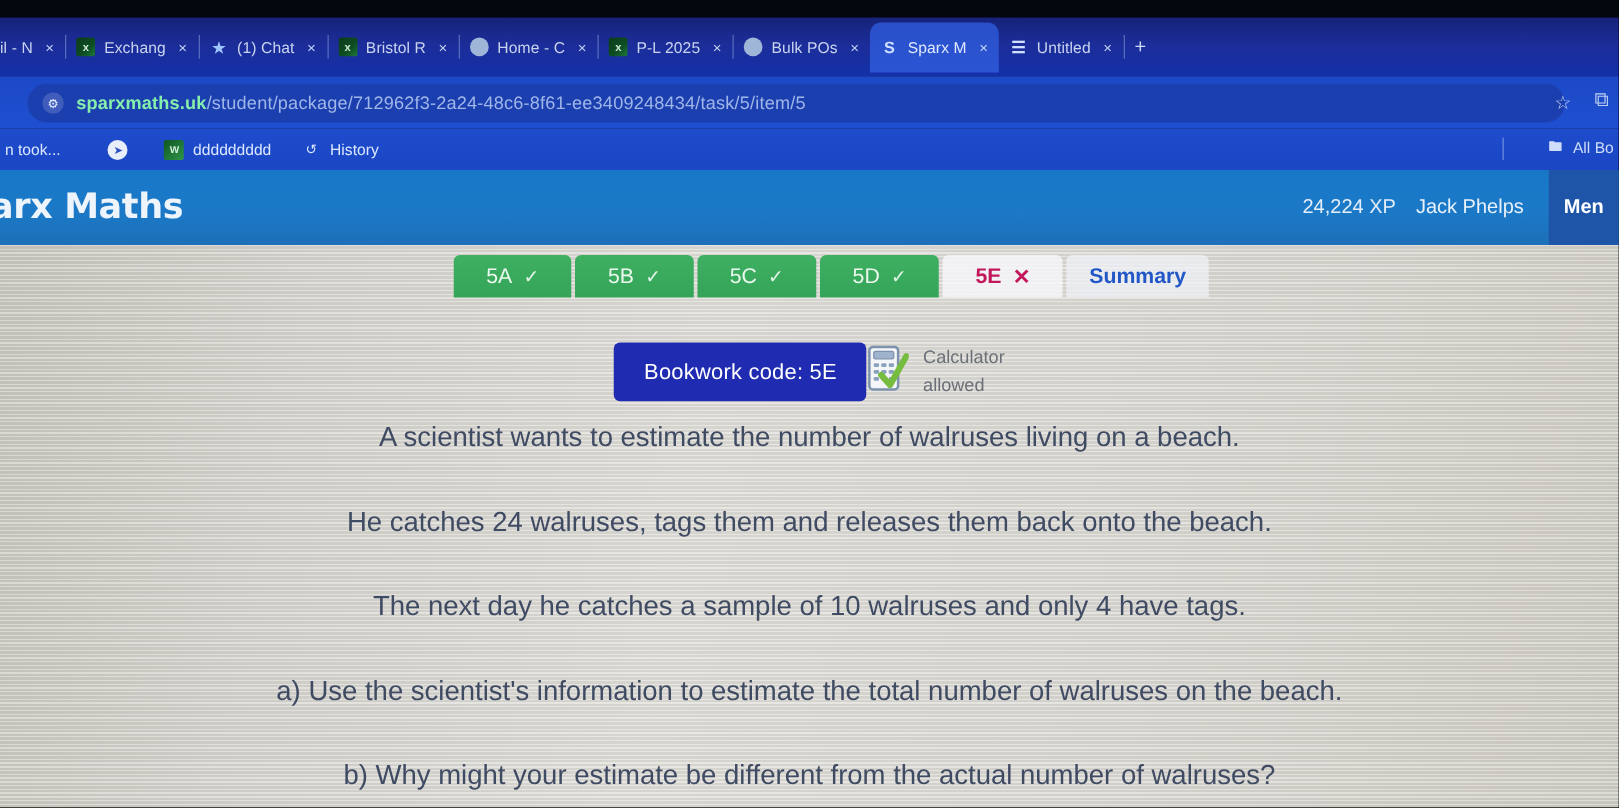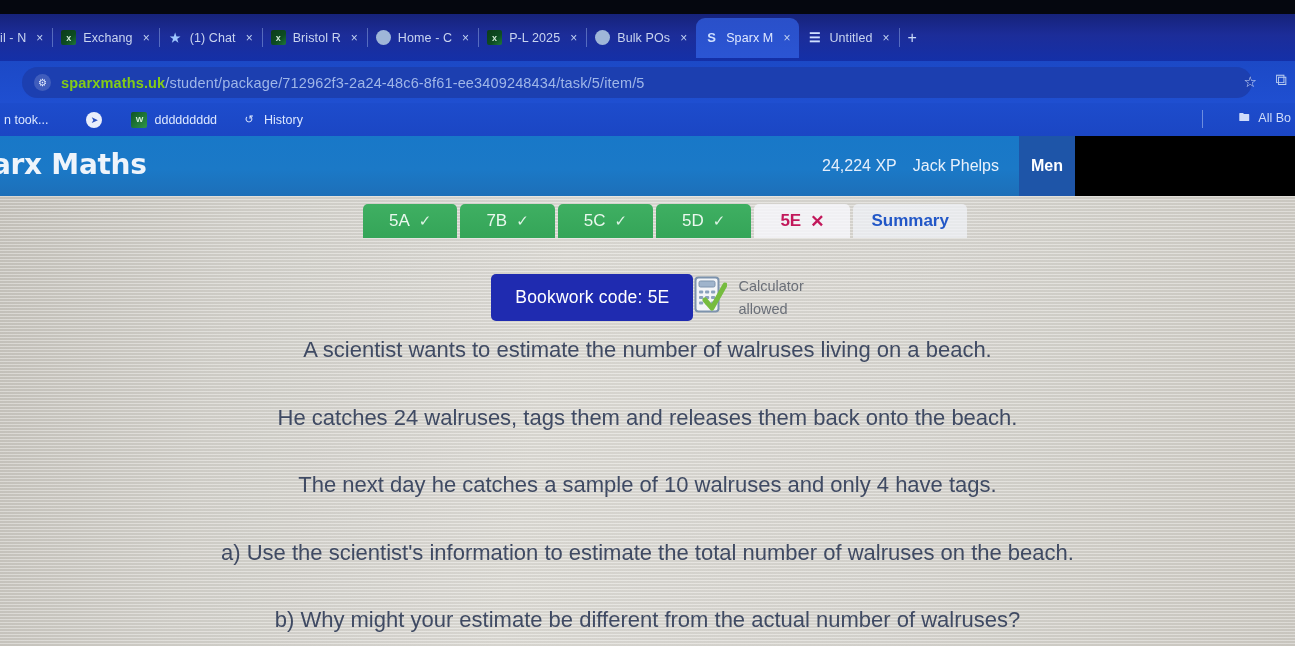--- a/index.html
+++ b/index.html
@@ -95,21 +95,21 @@
     gap: 10px;
   }
   .site-icon {
     width: 17px; height: 17px; border-radius: 50%;
     background: rgba(255,255,255,0.16);
     display: flex; align-items: center; justify-content: center;
     font-size: 10px; color: #e4ecff;
     flex: 0 0 auto;
   }
   .url-text { font-size: 14.5px; color: #9fb6e8; letter-spacing: .15px; }
-  .url-text b { color: #84cc16; font-weight: 600; }
+  .url-text b { color: #86efac; font-weight: 600; }
   .star-btn {
     position: absolute; right: 38px; top: 12px;
     font-size: 15px; color: #cfdcf8;
   }
   .ext-btn {
     position: absolute; right: 8px; top: 10px;
     font-size: 16px; color: #bacdf0;
   }
 
   
@@ -137,21 +137,21 @@
     color: #cfdcfa; font-size: 12.5px;
   }
   .bm-divider {
     position: absolute; right: 92px; top: 7px;
     width: 1px; height: 18px; background: rgba(190,210,245,.5);
   }
 
   
   .app-header {
     position: absolute; left: 0; top: 136px;
-    width: 1075px; height: 60px;
+    width: 1295px; height: 60px;
     background: linear-gradient(180deg, #1878c8 0%, #1b79c7 55%, #1d6fb8 100%);
     display: flex; align-items: center; padding-left: 40px;
   }
   .brand {
     position: absolute; left: -8px; top: 12px;
     font-size: 28px; font-weight: 700;
     color: #eef4fb;
     letter-spacing: -0.3px;
     font-family: "DejaVu Sans", sans-serif;
   }
@@ -375,21 +375,21 @@
   </div>
 
   <div class="page-body">
 
     <div class="parttabs">
       <div class="ptab done">
         <span>5A</span>
         <span class="tick">✓</span>
       </div>
       <div class="ptab done">
-        <span>7B</span>
+        <span>5B</span>
         <span class="tick">✓</span>
       </div>
       <div class="ptab done">
         <span>5C</span>
         <span class="tick">✓</span>
       </div>
       <div class="ptab done">
         <span>5D</span>
         <span class="tick">✓</span>
       </div>

